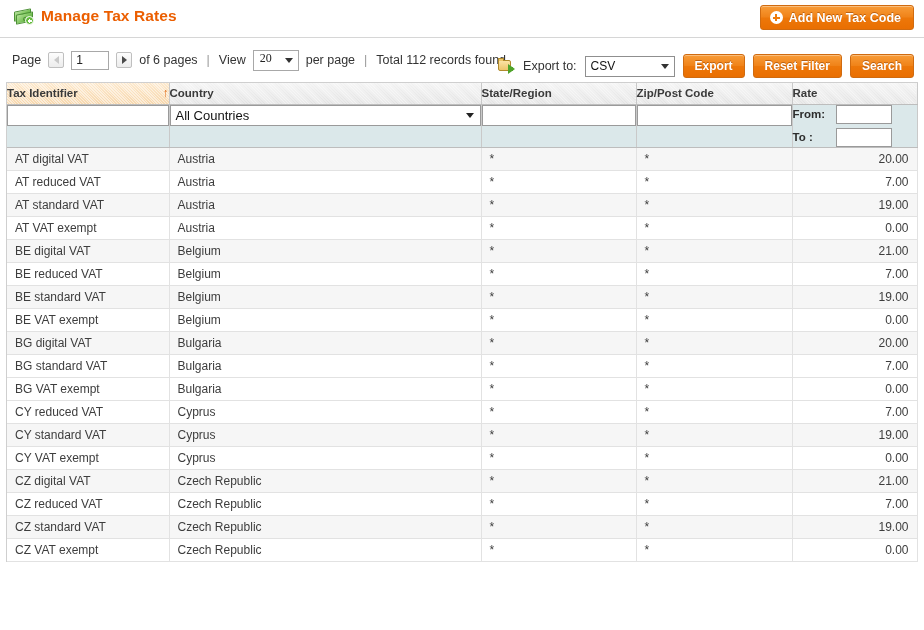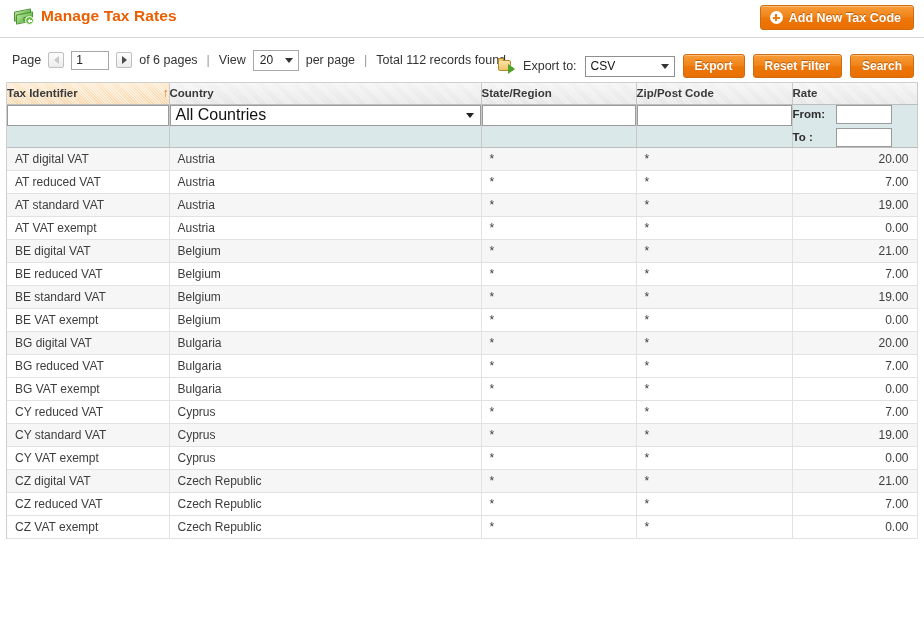--- a/index.html
+++ b/index.html
@@ -187,24 +187,25 @@
 
   .mini-select {
     position: relative;
     height: 21px;
     min-width: 46px;
     border: 1px solid #a8a8a8;
     background: #ffffff;
     font-size: 12px;
     color: #222;
     display: inline-flex;
-    align-items: center;
+    align-items: flex-start;
     padding: 0 20px 0 6px;
     box-sizing: border-box;
     cursor: pointer;
+    font-family: Liberation Serif, serif;
   }
   .mini-select .caret {
     position: absolute;
     right: 5px; top: 50%;
     margin-top: -2px;
     width: 0; height: 0;
     border-left: 4px solid transparent;
     border-right: 4px solid transparent;
     border-top: 5px solid #333;
   }
@@ -357,21 +358,21 @@
     color: #222;
     padding: 0 4px;
     box-sizing: border-box;
   }
   .f-select {
     position: relative;
     width: 100%;
     height: 21px;
     border: 1px solid #9a9a9a;
     background: #ffffff;
-    font-size: 16px;
+    font-size: 13px;
     color: #111;
     display: flex;
     align-items: center;
     padding: 0 20px 0 5px;
     box-sizing: border-box;
     cursor: pointer;
   }
   .f-select .caret {
     position: absolute;
     right: 6px; top: 50%;
@@ -616,21 +617,21 @@
           <td class="num">0.00</td>
         </tr>
         <tr class="odd">
           <td>BG digital VAT</td>
           <td>Bulgaria</td>
           <td class="star">*</td>
           <td class="star">*</td>
           <td class="num">20.00</td>
         </tr>
         <tr class="even">
-          <td>BG reduced VAT</td>
+          <td>BG standard VAT</td>
           <td>Bulgaria</td>
           <td class="star">*</td>
           <td class="star">*</td>
           <td class="num">7.00</td>
         </tr>
         <tr class="even">
           <td>BG VAT exempt</td>
           <td>Bulgaria</td>
           <td class="star">*</td>
           <td class="star">*</td>
@@ -663,20 +664,27 @@
           <td class="star">*</td>
           <td class="star">*</td>
           <td class="num">21.00</td>
         </tr>
         <tr class="even">
           <td>CZ reduced VAT</td>
           <td>Czech Republic</td>
           <td class="star">*</td>
           <td class="star">*</td>
           <td class="num">7.00</td>
+        </tr>
+        <tr class="odd">
+          <td>CZ standard VAT</td>
+          <td>Czech Republic</td>
+          <td class="star">*</td>
+          <td class="star">*</td>
+          <td class="num">19.00</td>
         </tr>
         <tr class="even">
           <td>CZ VAT exempt</td>
           <td>Czech Republic</td>
           <td class="star">*</td>
           <td class="star">*</td>
           <td class="num">0.00</td>
         </tr>
       </tbody>
   </table>

